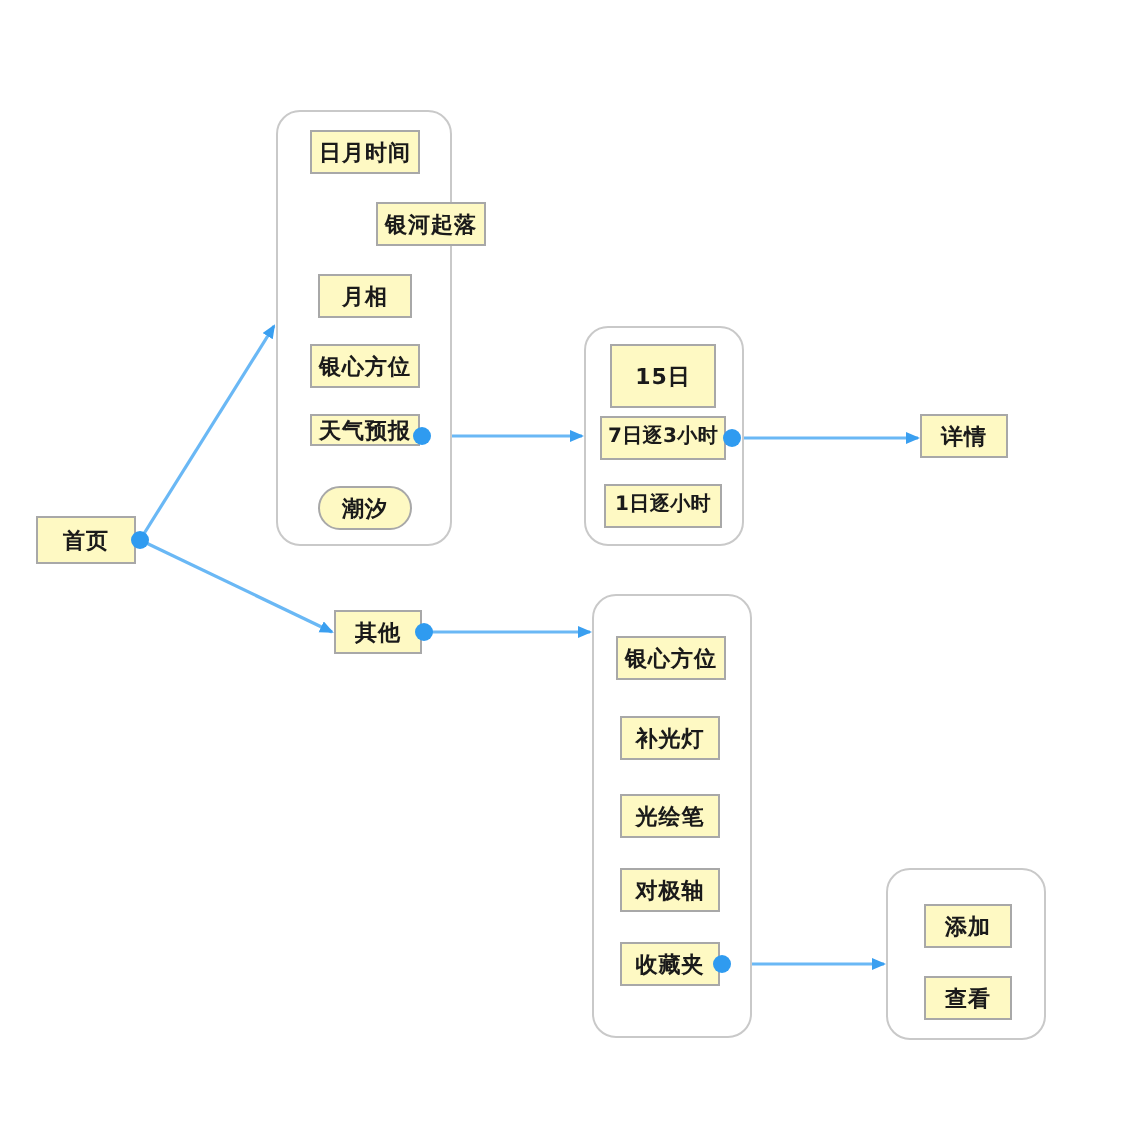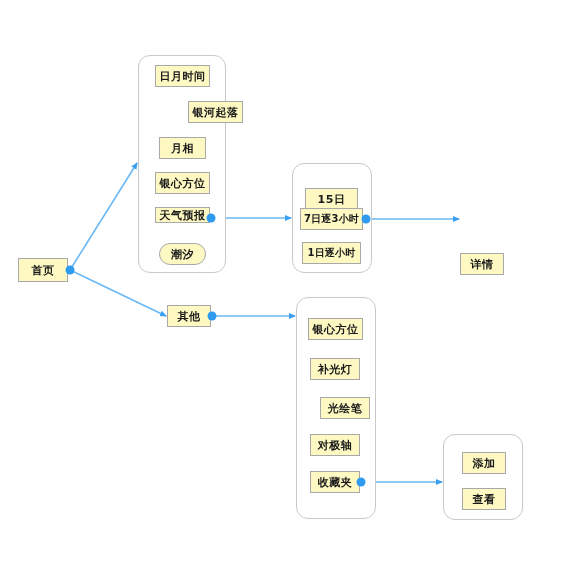--- a/index.html
+++ b/index.html
@@ -88,32 +88,32 @@
       <div class="group-box" style="left: 443px; top: 434px; width: 80px; height: 86px;"></div>
     </div>
   <div id="nodes-layer">
       <div class="node" style="left: 18px; top: 258px; width: 50px; height: 24px;">首页</div>
       <div class="node" style="left: 155px; top: 65px; width: 55px; height: 22px;">日月时间</div>
       <div class="node" style="left: 155px; top: 101px; width: 55px; height: 22px; margin-left: 33px;">银河起落</div>
       <div class="node" style="left: 159px; top: 137px; width: 47px; height: 22px;">月相</div>
       <div class="node" style="left: 155px; top: 172px; width: 55px; height: 22px;">银心方位</div>
       <div class="node" style="left: 155px; top: 207px; width: 55px; height: 16px;">天气预报</div>
       <div class="node" style="left: 159px; top: 243px; width: 47px; height: 22px; border-radius: 11px;">潮汐</div>
-      <div class="node" style="left: 305px; top: 188px; width: 53px; height: 22px;">15日</div>
+      <div class="node" style="left: 305px; top: 172px; width: 53px; height: 32px;">15日</div>
       <div class="node small-text" style="left: 300px; top: 208px; width: 63px; height: 22px;">7日逐3小时</div>
       <div class="node small-text" style="left: 302px; top: 242px; width: 59px; height: 22px;">1日逐小时</div>
       <div class="node" style="left: 308px; top: 318px; width: 55px; height: 22px;">银心方位</div>
       <div class="node" style="left: 310px; top: 358px; width: 50px; height: 22px; text-align: center;">补光灯</div>
-      <div class="node" style="left: 320px; top: 397px; width: 50px; height: 22px;">光绘笔</div>
+      <div class="node" style="left: 310px; top: 397px; width: 50px; height: 22px;">光绘笔</div>
       <div class="node" style="left: 310px; top: 434px; width: 50px; height: 22px;">对极轴</div>
       <div class="node" style="left: 310px; top: 471px; width: 50px; height: 22px; text-align: right;">收藏夹</div>
       <div class="node" style="left: 462px; top: 452px; width: 44px; height: 22px;">添加</div>
       <div class="node" style="left: 462px; top: 488px; width: 44px; height: 22px;">查看</div>
       <div class="node" style="left: 167px; top: 305px; width: 44px; height: 22px;">其他</div>
-      <div class="node" style="left: 460px; top: 207px; width: 44px; height: 22px; margin-top: 46px;">详情</div>
+      <div class="node" style="left: 460px; top: 207px; width: 44px; height: 22px;">详情</div>
     </div>
   <div id="ports-layer">
       <div class="port" style="left: 70px; top: 270px; background: rgb(47, 155, 240);"></div>
       <div class="port" style="left: 211px; top: 218px; background: rgb(47, 155, 240);"></div>
       <div class="port" style="left: 366px; top: 219px; background: rgb(47, 155, 240);"></div>
       <div class="port" style="left: 212px; top: 316px; background: rgb(47, 155, 240);"></div>
       <div class="port" style="left: 361px; top: 482px; background: rgb(47, 155, 240);"></div>
     </div>
 
 </div>

